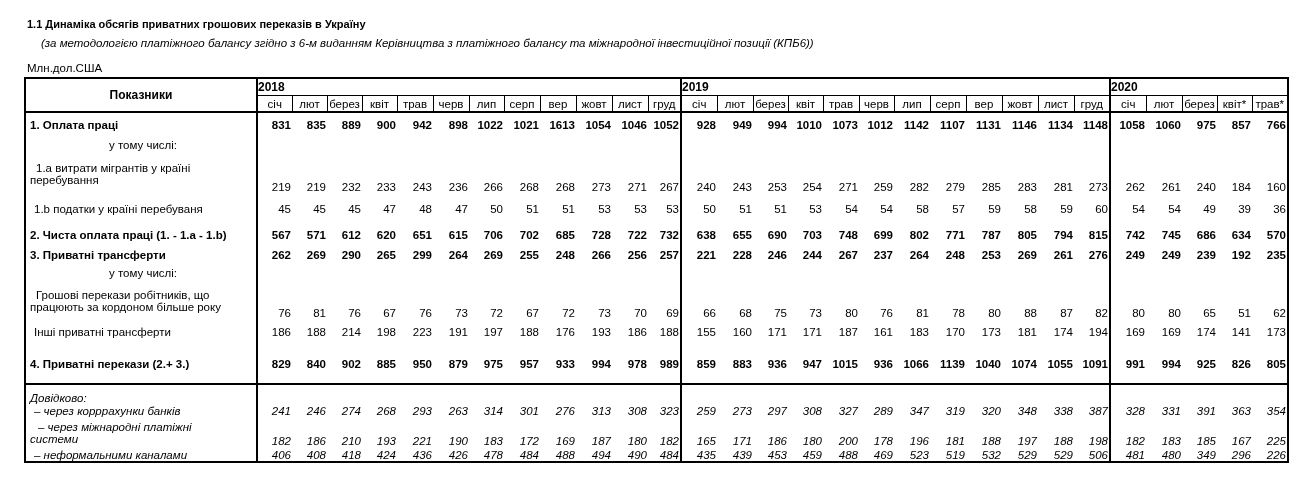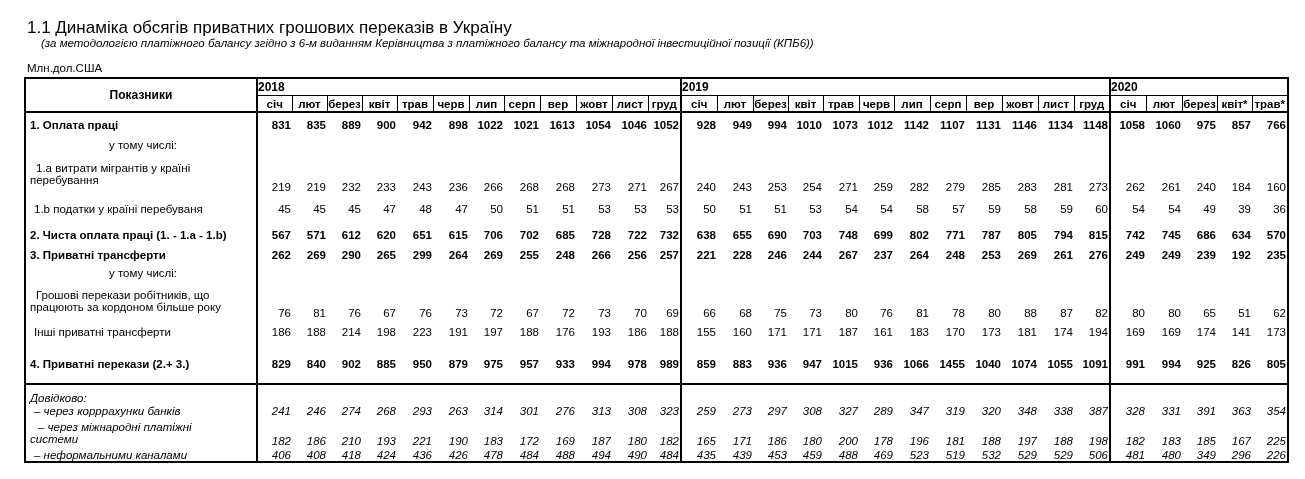--- a/index.html
+++ b/index.html
@@ -1,27 +1,27 @@
 <!DOCTYPE html>
 <html><head>
 <meta charset="utf-8">
 <style>
   html, body { margin:0; padding:0; background:#ffffff; }
   body { width:1305px; height:479px; position:relative; overflow:hidden;
          font-family:"Liberation Sans", sans-serif; color:#000; }
-  .title { position:absolute; left:27px; top:18px; font-size:17px; font-weight:normal; white-space:nowrap; }
+  .title { position:absolute; left:27px; top:18px; font-size:11px; font-weight:bold; white-space:nowrap; }
   .subtitle { position:absolute; left:41px; top:37px; font-size:11.5px; font-style:italic; white-space:nowrap; }
   .units { position:absolute; left:27px; top:62px; font-size:11.5px; white-space:nowrap; }
 
   table { position:absolute; left:24px; top:77px; border-collapse:collapse; table-layout:fixed; font-size:11.5px; }
   td, th { padding:0; white-space:nowrap; overflow:hidden; }
   th { font-weight:bold; }
   .hdr-label { border:2px solid #000; text-align:center; font-size:12px; vertical-align:middle; }
   .yr { border-top:2px solid #000; border-right:2px solid #000; border-bottom:1px solid #000; text-align:left; height:16px; font-size:12px; }
-  .mon { border:1px solid #000; border-bottom:2px solid #000; font-weight:bold; text-align:center; height:15px; font-size:11.5px; }
+  .mon { border:1px solid #000; border-bottom:2px solid #000; font-weight:normal; text-align:center; height:15px; font-size:11.5px; }
   .mon.end { border-right:2px solid #000; }
 
   td.lbl { border-left:2px solid #000; border-right:2px solid #000; padding-left:4px; vertical-align:middle; }
   td.num { text-align:right; padding-right:1px; vertical-align:middle; }
   td.end { border-right:2px solid #000; }
   tr.bold td { font-weight:bold; }
   tr.ital td { font-style:italic; }
   td.sub { text-align:center; }
   td.ind { padding-left:8px; }
   tr.sep td { border-bottom:2px solid #000; }
@@ -416,21 +416,21 @@
         <td class="num">994</td>
         <td class="num">978</td>
         <td class="num end">989</td>
         <td class="num">859</td>
         <td class="num">883</td>
         <td class="num">936</td>
         <td class="num">947</td>
         <td class="num">1015</td>
         <td class="num">936</td>
         <td class="num">1066</td>
-        <td class="num">1455</td>
+        <td class="num">1139</td>
         <td class="num">1040</td>
         <td class="num">1074</td>
         <td class="num">1055</td>
         <td class="num end">1091</td>
         <td class="num">991</td>
         <td class="num">994</td>
         <td class="num">925</td>
         <td class="num">826</td>
         <td class="num end">805</td>
       </tr>

